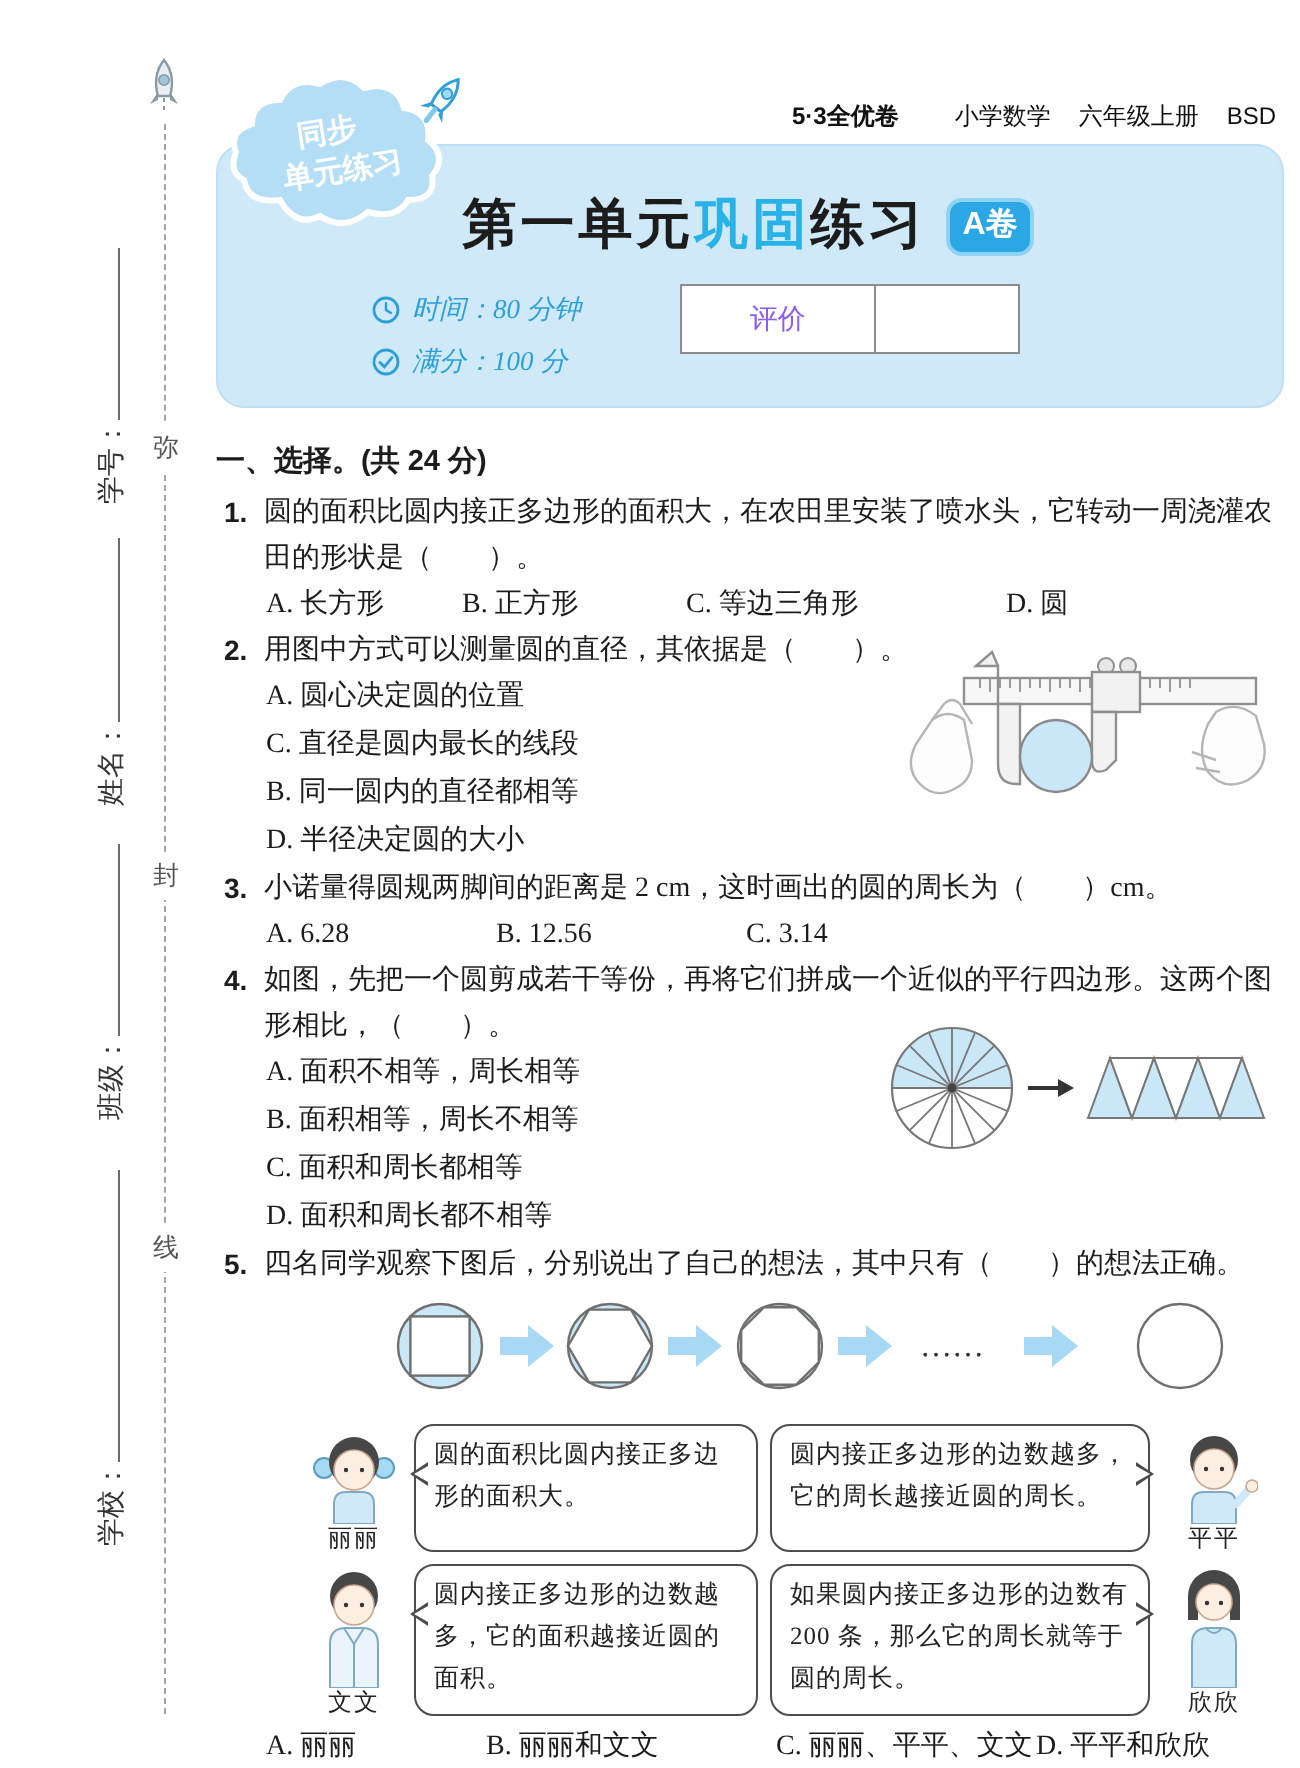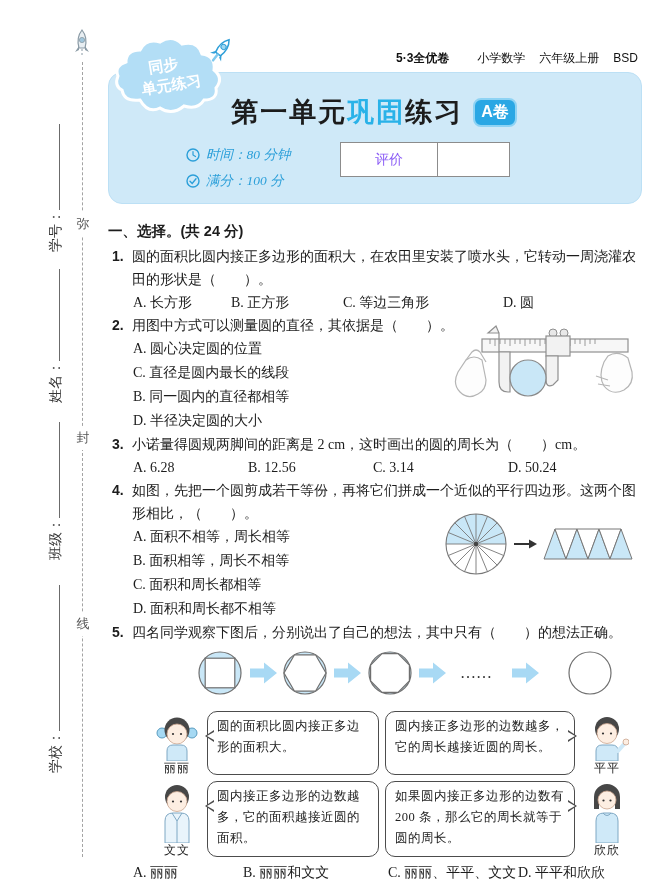--- a/index.html
+++ b/index.html
@@ -188,21 +188,20 @@
         <circle cx="76" cy="54" r="18" fill="#c9e7f7" stroke="#8a8a8a" stroke-width="1.2"></circle>
       </svg>
     </div>
 
     <div class="q">
       <div class="q-stem"><span class="q-num">3.</span><span>小诺量得圆规两脚间的距离是 2 cm，这时画出的圆的周长为（　　）cm。</span></div>
       <div class="opt-grid g3">
         <span>A. 6.28</span>
         <span>B. 12.56</span>
         <span>C. 3.14</span>
-        <span>D. 50.24</span>
       </div>
     </div>
 
     <div class="q q4-wrap">
       <div class="q-stem"><span class="q-num">4.</span><span>如图，先把一个圆剪成若干等份，再将它们拼成一个近似的平行四边形。这两个图形相比，（　　）。</span></div>
       <div class="opt-col">
         <div>A. 面积不相等，周长相等</div>
         <div>B. 面积相等，周长不相等</div>
         <div>C. 面积和周长都相等</div>
         <div>D. 面积和周长都不相等</div>

